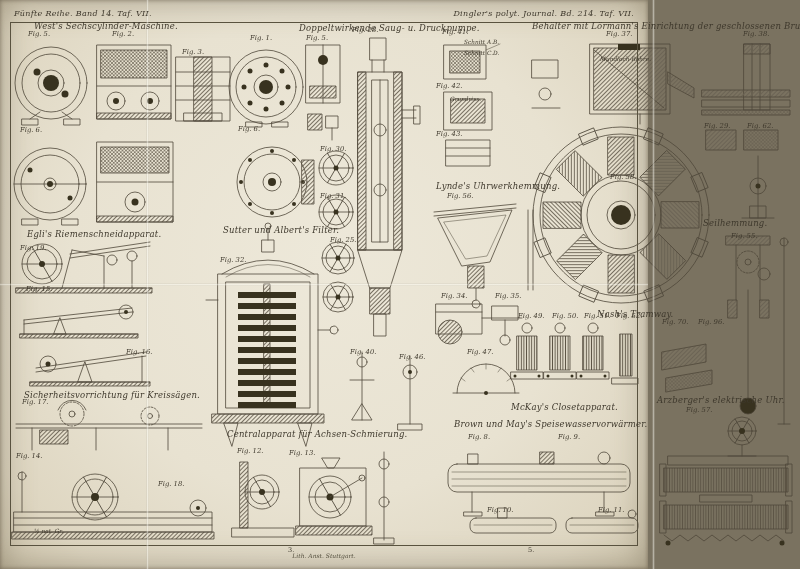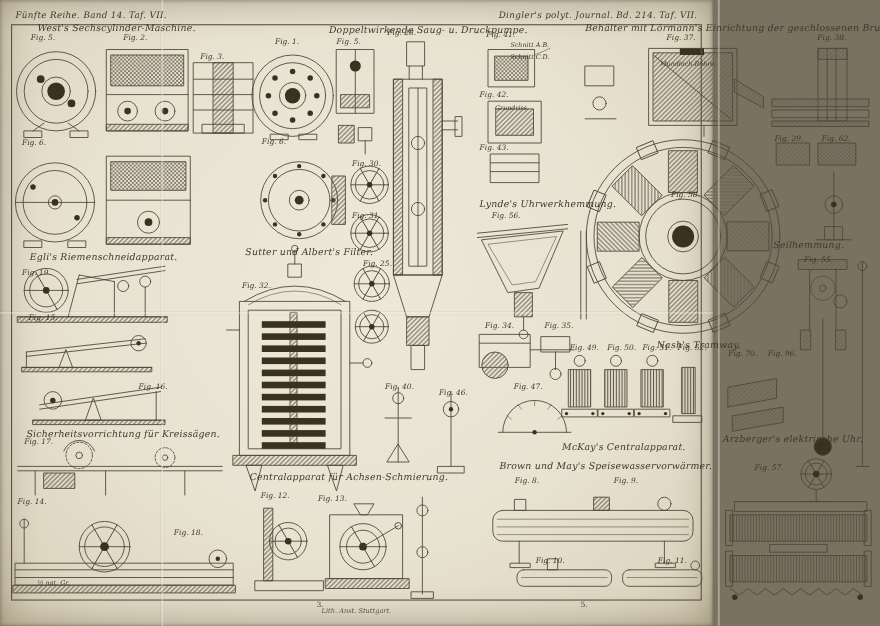--- a/index.html
+++ b/index.html
@@ -550,21 +550,21 @@
   <span class="lbl hdr" style="right:14px;top:10px">Dingler's polyt. Journal. Bd. 214. Taf. VII.</span>
 
   <span class="lbl tl" style="left:34px;top:22px">West's Sechscylinder-Maschine.</span>
   <span class="lbl tl" style="left:299px;top:24px">Doppeltwirkende Saug- u. Druckpumpe.</span>
   <span class="lbl tl" style="left:532px;top:22px">Behälter mit Lörmann's Einrichtung der geschlossenen Brust.</span>
   <span class="lbl tl" style="left:436px;top:182px">Lynde's Uhrwerkhemmung.</span>
   <span class="lbl tl" style="left:27px;top:230px">Egli's Riemenschneidapparat.</span>
   <span class="lbl tl" style="left:223px;top:226px">Sutter und Albert's Filter.</span>
   <span class="lbl tl" style="left:24px;top:391px">Sicherheitsvorrichtung für Kreissägen.</span>
   <span class="lbl tl" style="left:597px;top:310px">Nash's Tramway.</span>
-  <span class="lbl tl" style="left:511px;top:403px">McKay's Centralapparat.</span>
+  <span class="lbl tl" style="left:511px;top:403px">McKay's Closetapparat.</span>
   <span class="lbl tl" style="left:657px;top:396px">Arzberger's elektrische Uhr.</span>
   <span class="lbl tl" style="left:454px;top:420px">Brown und May's Speisewasservorwärmer.</span>
   <span class="lbl tl" style="left:227px;top:430px">Centralapparat für Achsen-Schmierung.</span>
   <span class="lbl tl" style="left:703px;top:219px">Seilhemmung.</span>
 
   <span class="lbl fl" style="left:28px;top:31px">Fig. 5.</span>
   <span class="lbl fl" style="left:112px;top:31px">Fig. 2.</span>
   <span class="lbl fl" style="left:182px;top:49px">Fig. 3.</span>
   <span class="lbl fl" style="left:250px;top:35px">Fig. 1.</span>
   <span class="lbl fl" style="left:306px;top:35px">Fig. 5.</span>
@@ -590,21 +590,21 @@
   <span class="lbl fl" style="left:350px;top:349px">Fig. 40.</span>
   <span class="lbl fl" style="left:399px;top:354px">Fig. 46.</span>
   <span class="lbl fl" style="left:467px;top:349px">Fig. 47.</span>
   <span class="lbl fl" style="left:518px;top:313px">Fig. 49.</span>
   <span class="lbl fl" style="left:552px;top:313px">Fig. 50.</span>
   <span class="lbl fl" style="left:584px;top:313px">Fig. 51.</span>
   <span class="lbl fl" style="left:616px;top:313px">Fig. 52.</span>
   <span class="lbl fl" style="left:662px;top:319px">Fig. 70.</span>
   <span class="lbl fl" style="left:698px;top:319px">Fig. 96.</span>
   <span class="lbl fl" style="left:731px;top:233px">Fig. 55.</span>
-  <span class="lbl fl" style="left:686px;top:422px">Fig. 57.</span>
+  <span class="lbl fl" style="left:686px;top:407px">Fig. 57.</span>
   <span class="lbl fl" style="left:26px;top:286px">Fig. 15.</span>
   <span class="lbl fl" style="left:126px;top:349px">Fig. 16.</span>
   <span class="lbl fl" style="left:22px;top:399px">Fig. 17.</span>
   <span class="lbl fl" style="left:158px;top:481px">Fig. 18.</span>
   <span class="lbl fl" style="left:237px;top:448px">Fig. 12.</span>
   <span class="lbl fl" style="left:289px;top:450px">Fig. 13.</span>
   <span class="lbl fl" style="left:16px;top:453px">Fig. 14.</span>
   <span class="lbl fl" style="left:468px;top:434px">Fig. 8.</span>
   <span class="lbl fl" style="left:558px;top:434px">Fig. 9.</span>
   <span class="lbl fl" style="left:487px;top:507px">Fig. 10.</span>

